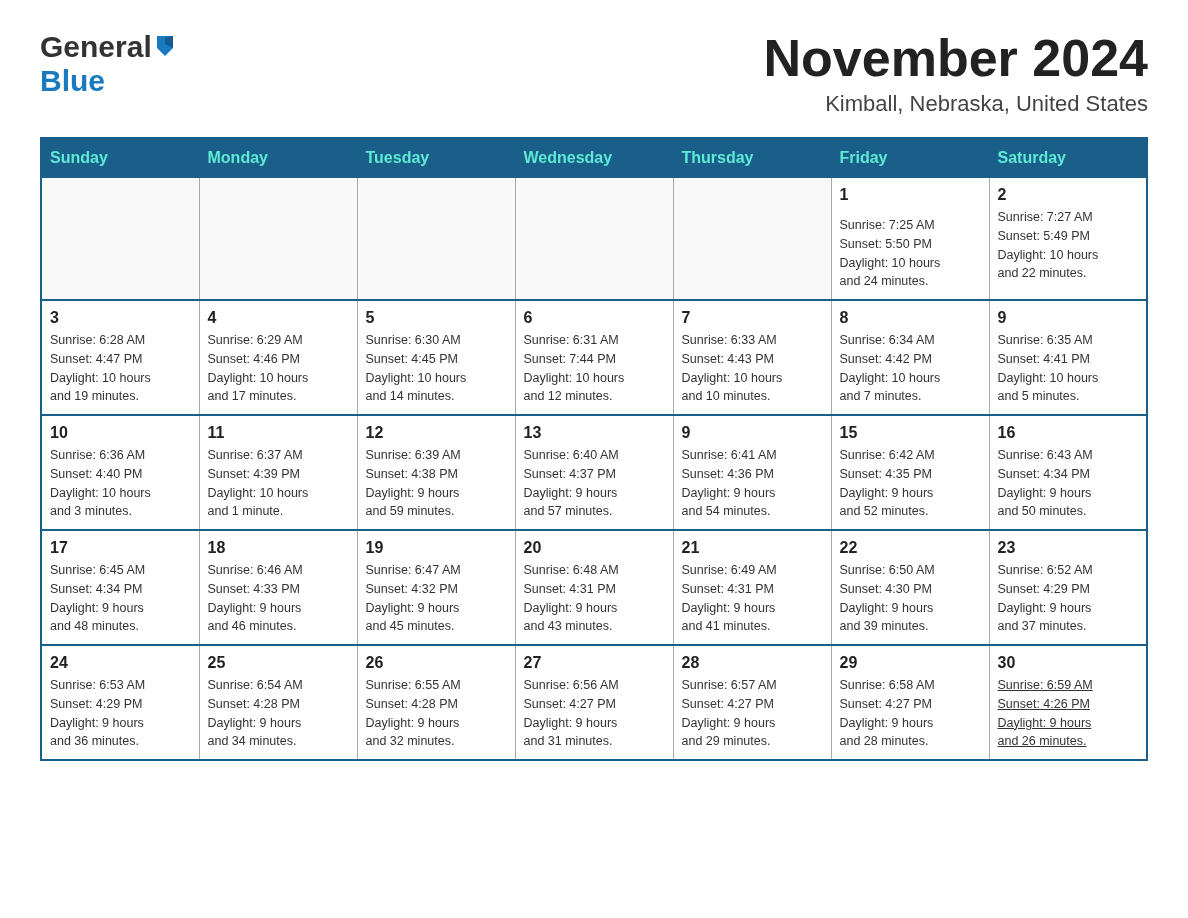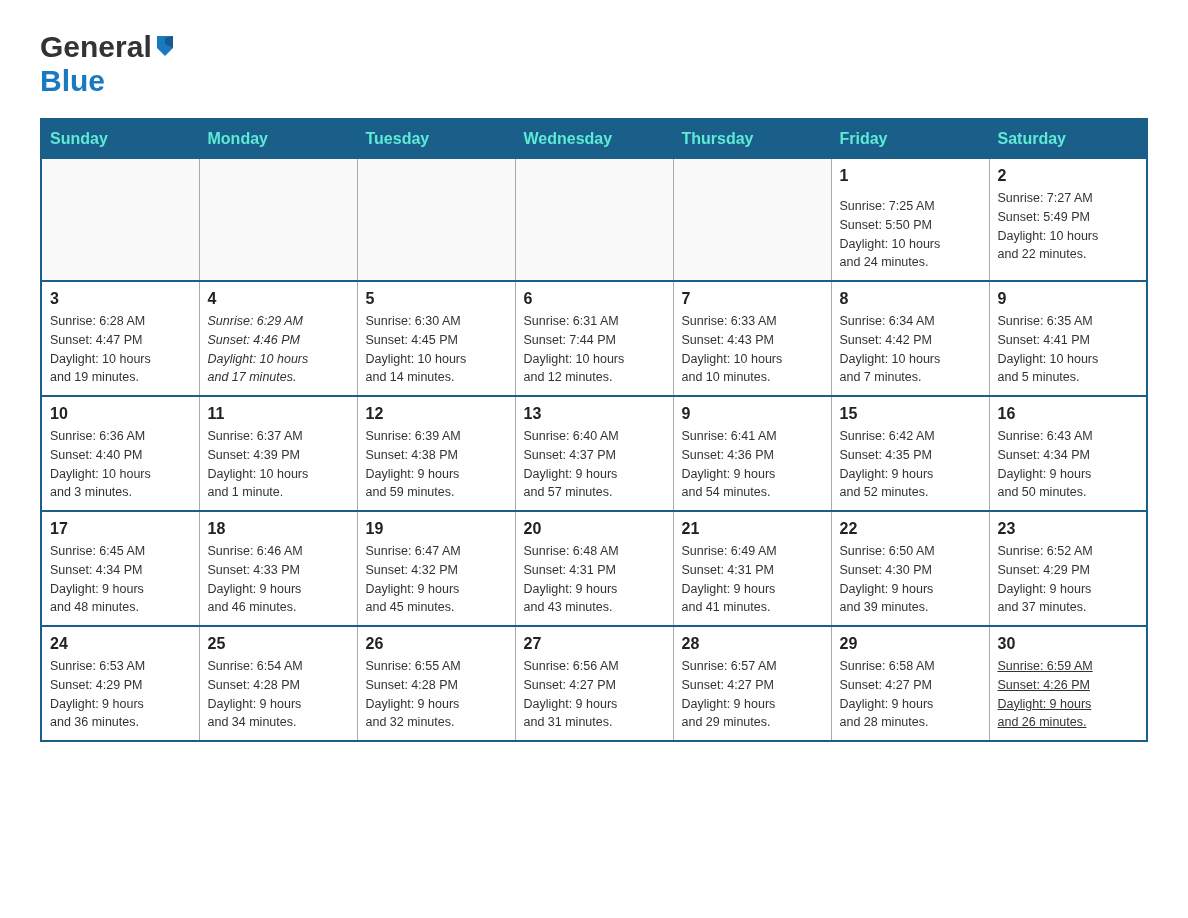--- a/index.html
+++ b/index.html
@@ -106,20 +106,24 @@
       <span class="logo-text-general">General</span>
       <svg class="logo-icon" viewBox="0 0 22 22">
         <polygon points="2,2 18,2 18,14 10,22 2,14" fill="#1a7abf"></polygon>
         <polygon points="10,4 18,2 18,14 10,10" fill="#155a90"></polygon>
       </svg>
     </div>
     <div>
       <span class="logo-text-blue">Blue</span>
     </div>
   </div>
+  <div class="title-section">
+    <div class="month-title">November 2024</div>
+    <div class="location">Kimball, Nebraska, United States</div>
+  </div>
 </div>
 
 <table class="calendar">
   <thead>
     <tr>
     <th>Sunday</th>
         <th>Monday</th>
         <th>Tuesday</th>
         <th>Wednesday</th>
         <th>Thursday</th>
@@ -152,21 +156,21 @@
       <tr>
         <td>
           <span class="day-number">3</span>
           <div class="day-info" style="white-space: pre-line;">Sunrise: 6:28 AM
 Sunset: 4:47 PM
 Daylight: 10 hours
 and 19 minutes.</div>
         </td>
         <td>
           <span class="day-number">4</span>
-          <div class="day-info" style="white-space: pre-line; font-style: italic;">Sunrise: 6:29 AM
+          <div class="day-info" style="white-space: pre-line;">Sunrise: 6:29 AM
 Sunset: 4:46 PM
 Daylight: 10 hours
 and 17 minutes.</div>
         </td>
         <td>
           <span class="day-number">5</span>
           <div class="day-info" style="white-space: pre-line;">Sunrise: 6:30 AM
 Sunset: 4:45 PM
 Daylight: 10 hours
 and 14 minutes.</div>

